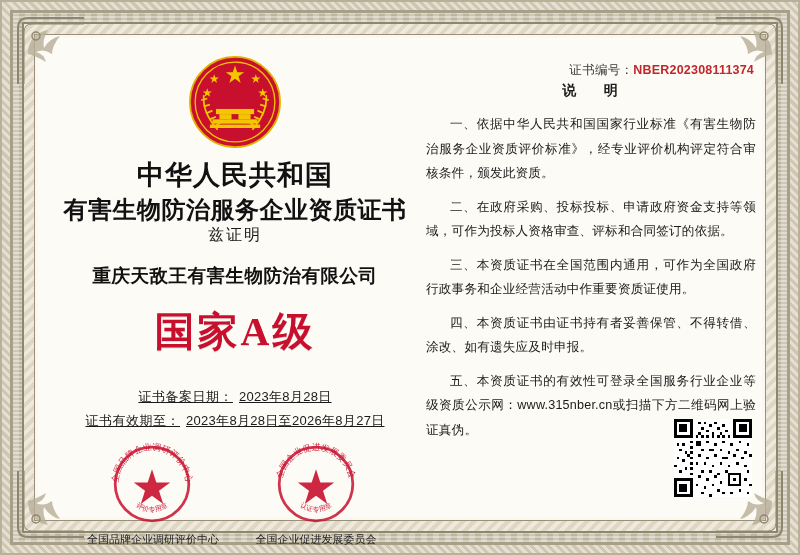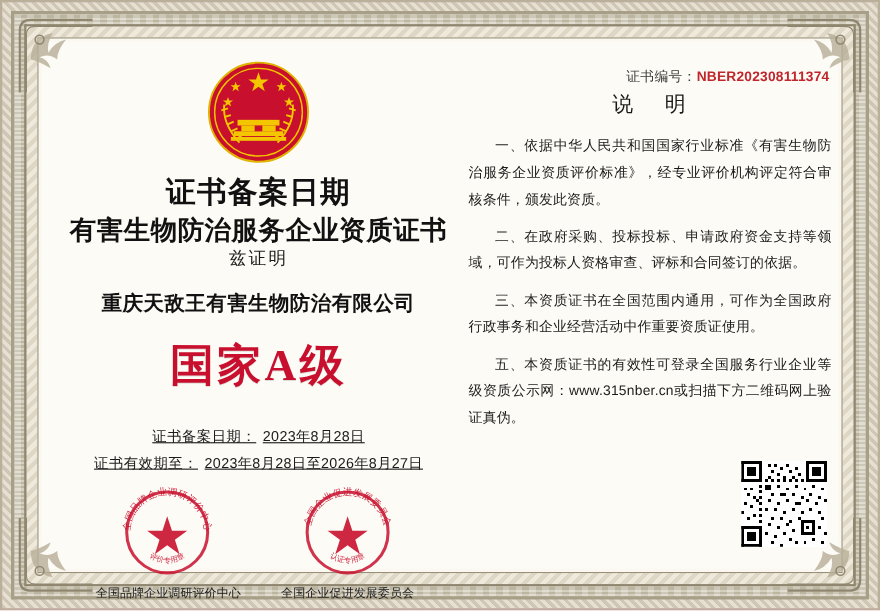--- a/index.html
+++ b/index.html
@@ -193,22 +193,22 @@
   .right-col {
     position: absolute;
     right: 4px;
     top: 42px;
     width: 330px;
     color: #1a1a1a;
   }
   .notice-title {
     text-align: center;
     font-family: "Liberation Serif", serif;
-    font-size: 19px;
-    font-weight: normal;
+    font-size: 14px;
+    font-weight: bold;
     letter-spacing: 12px;
     margin-bottom: 12px;
     padding-left: 10px;
   }
   .notice-item {
     font-size: 12.6px;
     line-height: 1.95;
     text-indent: 24px;
     margin-bottom: 9px;
     text-align: justify;
@@ -302,21 +302,21 @@
           <g fill="#f3c600">
             <polygon points="60,18 62.6,25.6 70.6,25.6 64.1,30.4 66.6,38 60,33.2 53.4,38 55.9,30.4 49.4,25.6 57.4,25.6"></polygon>
             <polygon points="36,28 37.3,31.8 41.3,31.8 38.1,34.2 39.3,38 36,35.6 32.7,38 33.9,34.2 30.7,31.8 34.7,31.8"></polygon>
             <polygon points="28,44 29.3,47.8 33.3,47.8 30.1,50.2 31.3,54 28,51.6 24.7,54 25.9,50.2 22.7,47.8 26.7,47.8"></polygon>
             <polygon points="84,28 85.3,31.8 89.3,31.8 86.1,34.2 87.3,38 84,35.6 80.7,38 81.9,34.2 78.7,31.8 82.7,31.8"></polygon>
             <polygon points="92,44 93.3,47.8 97.3,47.8 94.1,50.2 95.3,54 92,51.6 88.7,54 89.9,50.2 86.7,47.8 90.7,47.8"></polygon>
           </g>
         </svg>
       </div>
 
-      <div class="title-main">证书备案日期</div>
+      <div class="title-main">中华人民共和国</div>
       <div class="title-sub">有害生物防治服务企业资质证书</div>
 
       <div class="zizhengming">兹证明</div>
       <div class="company">重庆天敌王有害生物防治有限公司</div>
       <div class="grade">国家A级</div>
 
       <div class="dates">
         <div class="row">
           <span class="lbl">证书备案日期：</span><span class="val">2023年8月28日</span>
         </div>
@@ -366,20 +366,21 @@
         </div>
         <div class="seal-caption">全国企业促进发展委员会</div>
       </div>
     </div>
 
     <div class="right-col">
       <div class="notice-title">说  明</div>
       <div class="notice-item">一、依据中华人民共和国国家行业标准《有害生物防治服务企业资质评价标准》，经专业评价机构评定符合审核条件，颁发此资质。</div>
       <div class="notice-item">二、在政府采购、投标投标、申请政府资金支持等领域，可作为投标人资格审查、评标和合同签订的依据。</div>
       <div class="notice-item">三、本资质证书在全国范围内通用，可作为全国政府行政事务和企业经营活动中作重要资质证使用。</div>
+      <div class="notice-item">四、本资质证书由证书持有者妥善保管、不得转借、涂改、如有遗失应及时申报。</div>
       <div class="notice-item">五、本资质证书的有效性可登录全国服务行业企业等级资质公示网：www.315nber.cn或扫描下方二维码网上验证真伪。</div>
     </div>
 
     <div class="qr">
       <svg viewBox="0 0 29 29" shape-rendering="crispEdges">
         <rect width="29" height="29" fill="#ffffff"></rect>
         <g fill="#000000">
 
           <rect x="0" y="0" width="7" height="1"></rect>
             <rect x="0" y="6" width="7" height="1"></rect>

